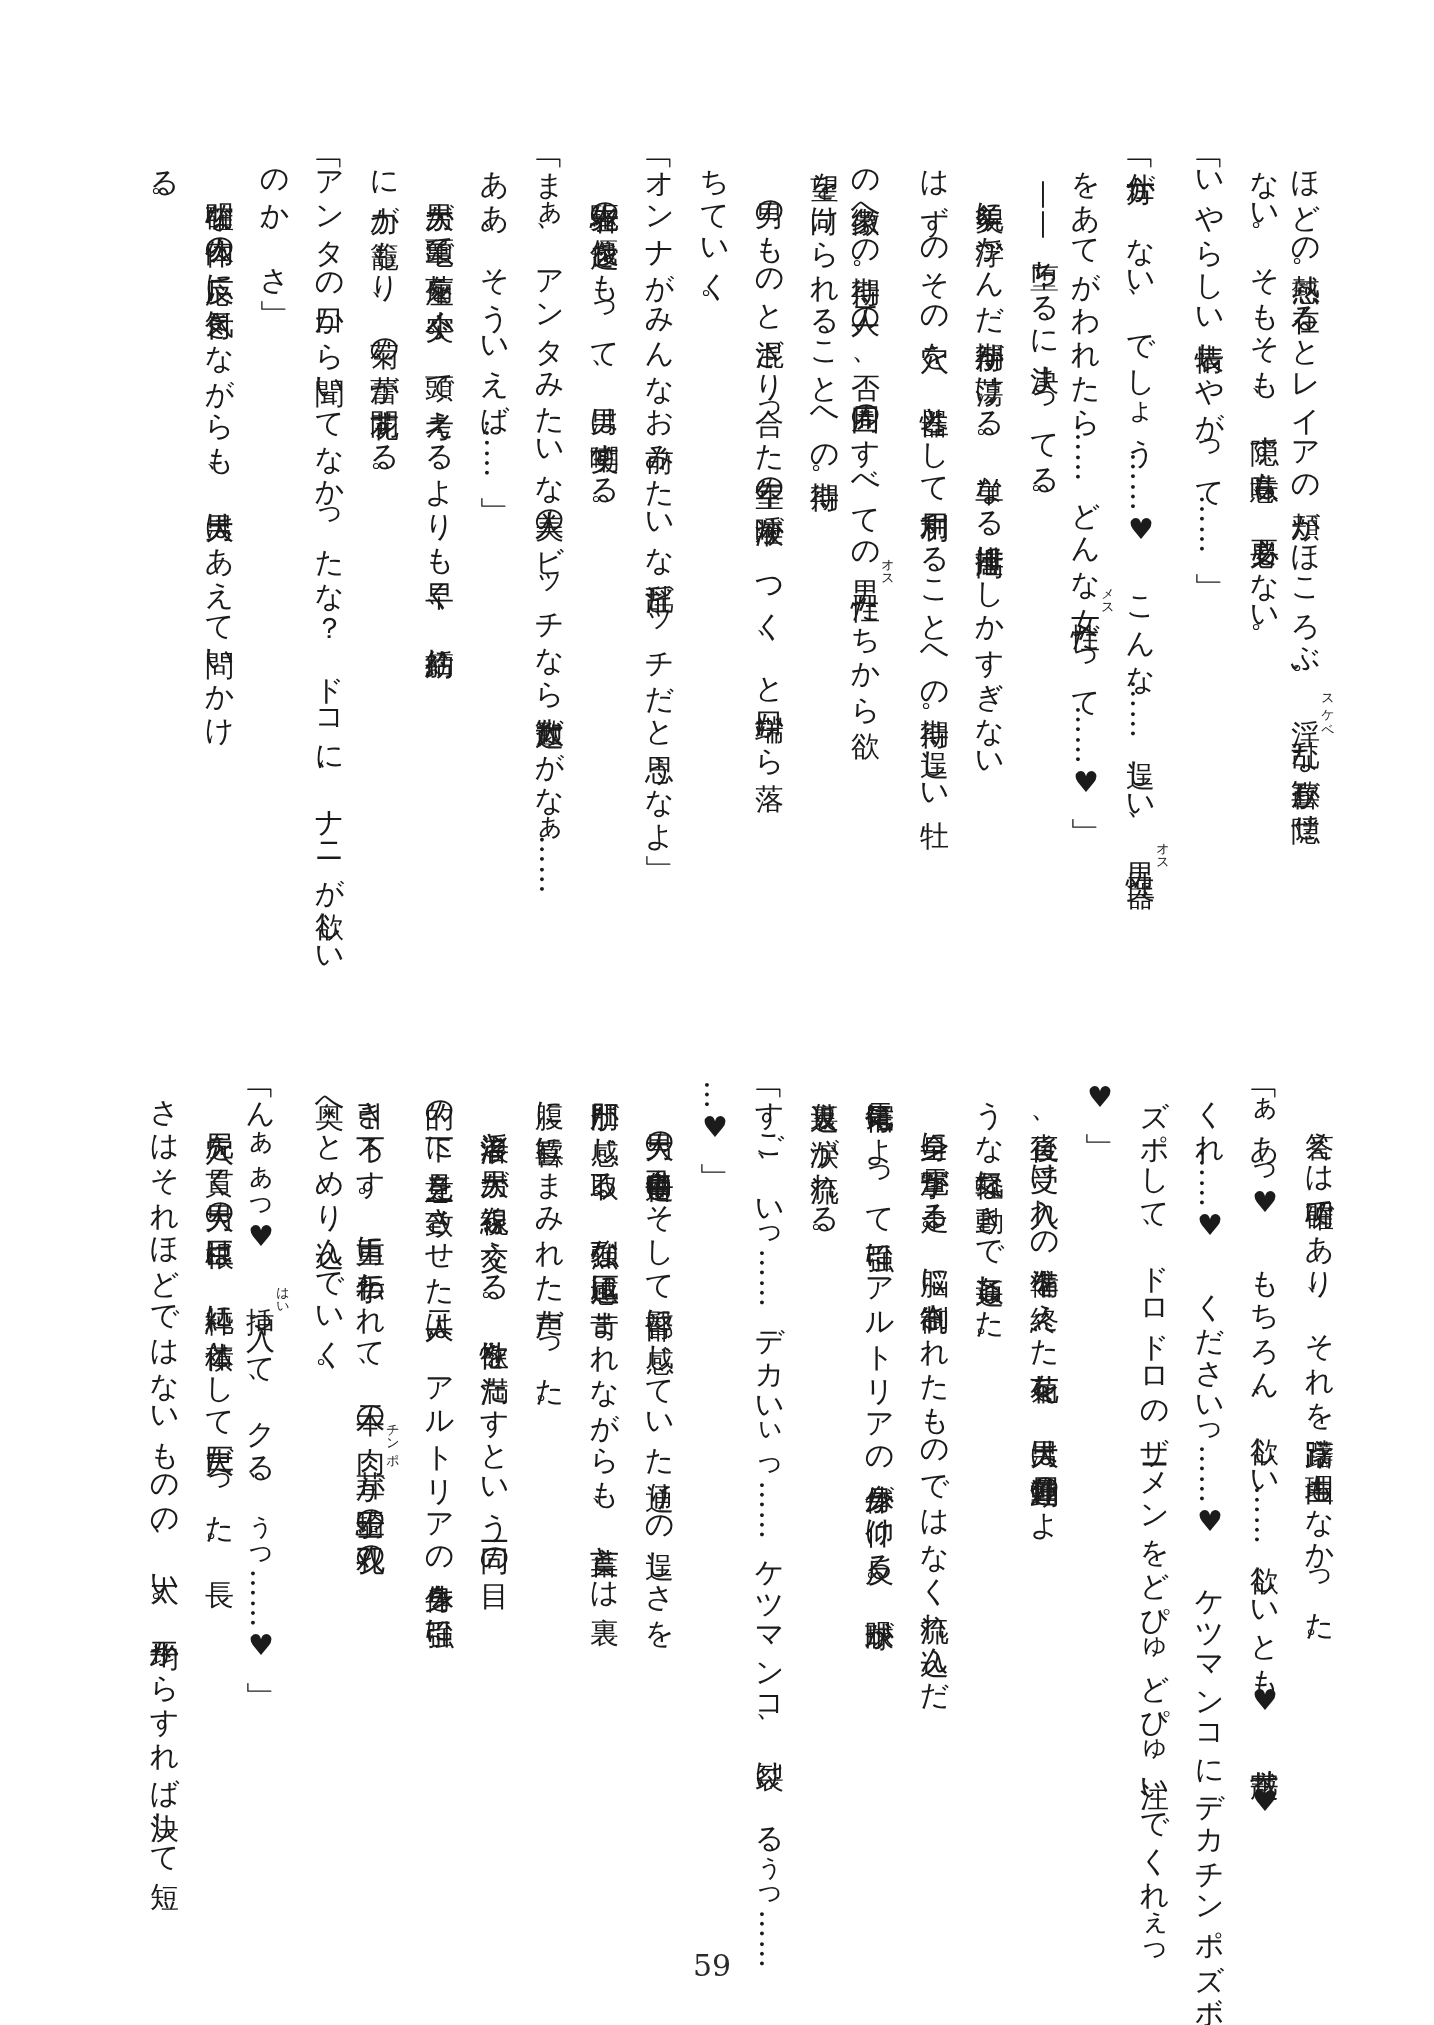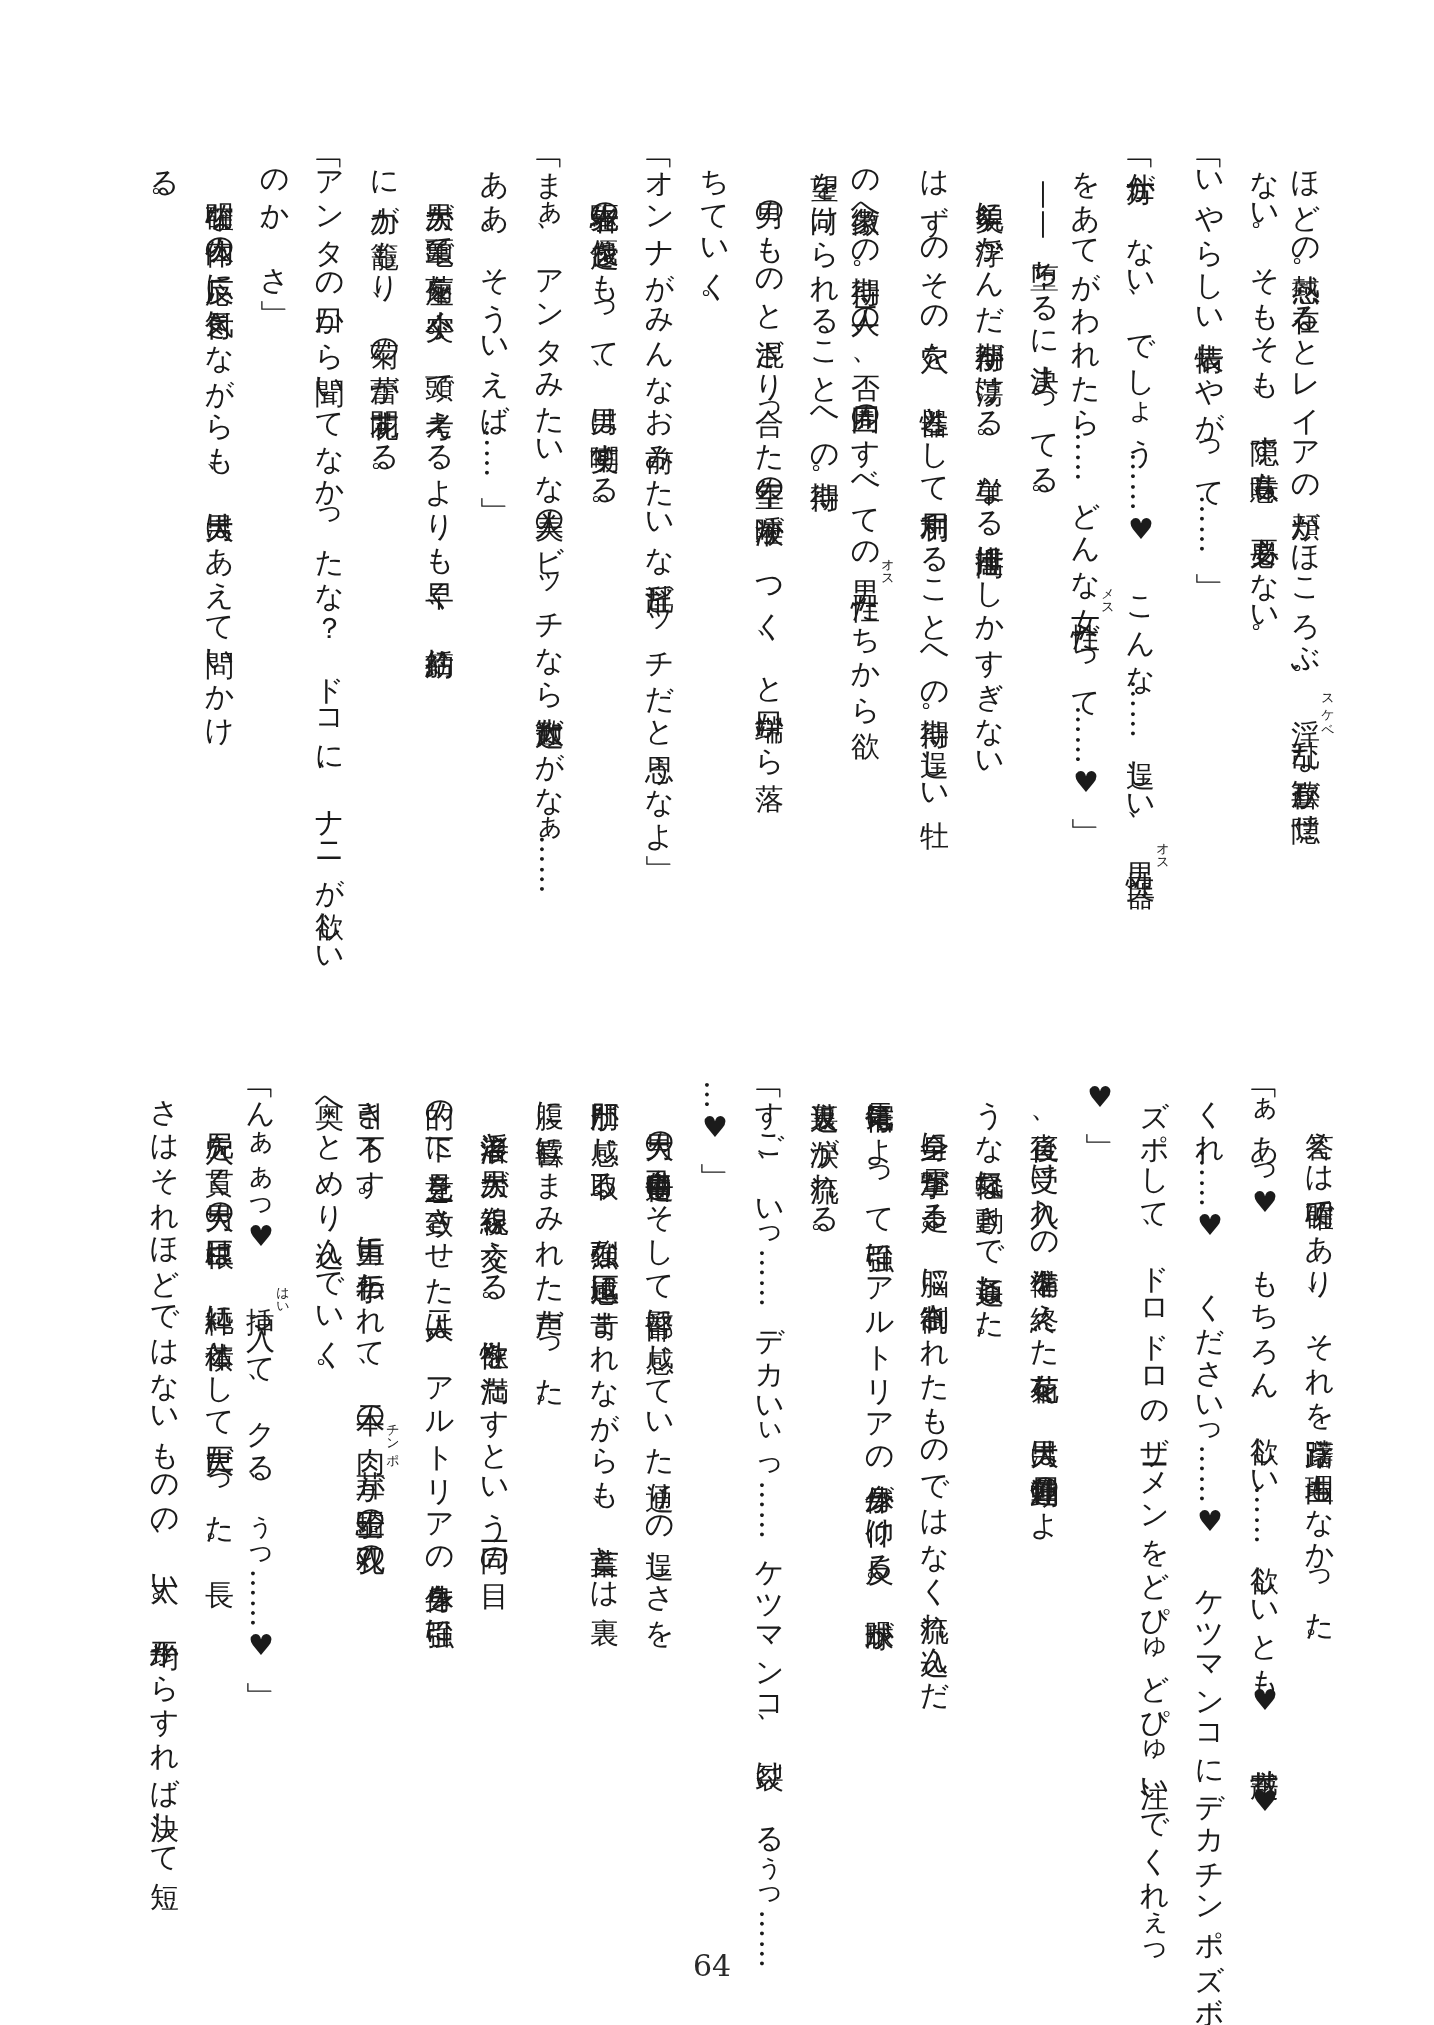--- a/index.html
+++ b/index.html
@@ -98,14 +98,14 @@
       <div class="tcol">肛門が感じ取る。強烈な圧迫感に苛まれながらも、言葉とは裏</div>
       <div class="tcol">腹に歓喜にまみれた声だった。</div>
       <div class="tcol">　浮浪者と大男が視線を交える。性欲を満たすという同一の目</div>
       <div class="tcol">的の下に意見を一致させた二人は、アルトリアの身体を強引に</div>
       <div class="tcol">引き下ろす。重力に手伝われて、二本の<ruby>肉茸<rt>チンポ</rt></ruby>が騎士王の双孔の</div>
       <div class="tcol">奥へとめり込んでいく。</div>
       <div class="tcol">「んぁぁっ♥　<ruby>挿入<rt>はい</rt></ruby>って、クる、ぅっ……♥」</div>
       <div class="tcol">　尻穴を貫く大男の巨根は、純粋に体積として巨大だった。長</div>
       <div class="tcol">さはそれほどではないものの、太い。平均からすれば決して短</div>
     </div>
-  <div class="page-number">64</div>
+  <div class="page-number">59</div>
 </div>
 
 </body></html>

